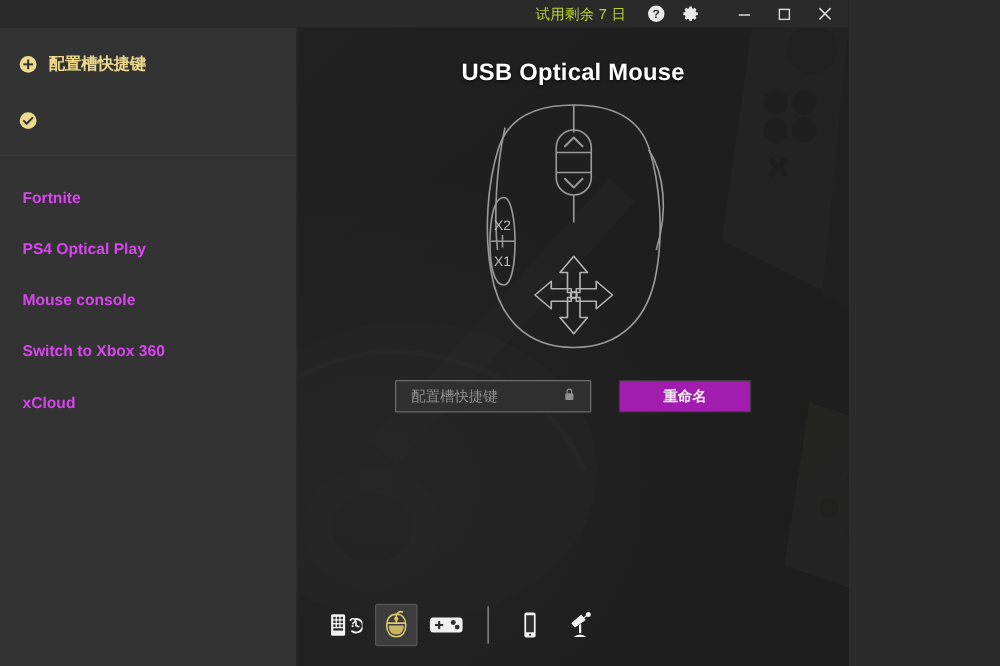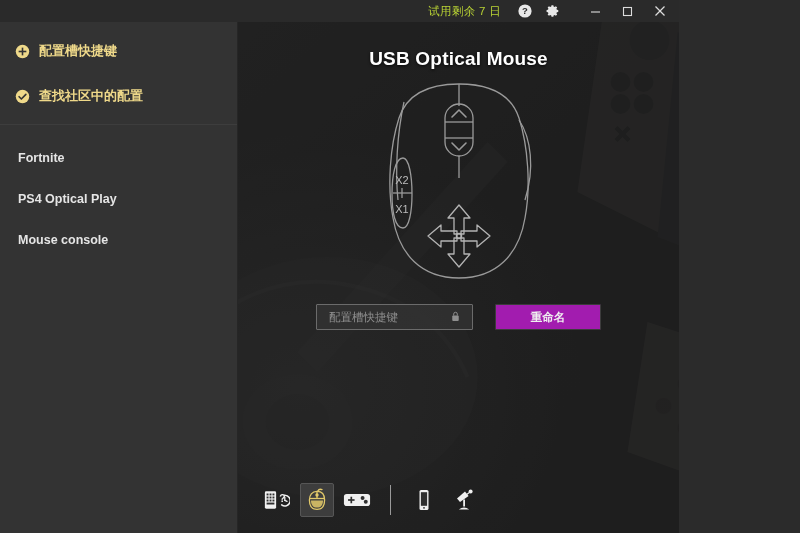--- a/index.html
+++ b/index.html
@@ -85,21 +85,21 @@
     height: 1px;
     background: #3d3d3d;
     margin: 4px 0 4px 0;
   }
   .profile-list { padding-top: 8px; }
   .profile-item {
     height: 41px;
     display: flex;
     align-items: center;
     padding-left: 18px;
-    color: #e5e5e5;
+    color: #d946ef;
     font-size: 12.5px;
     font-weight: bold;
   }
 
   
   .main {
     flex: 1;
     position: relative;
     overflow: hidden;
     background: #242424;
@@ -257,34 +257,39 @@
         <span>配置槽快捷键</span>
       </div>
 
       <div class="gold-item">
         <span class="gi-icon">
           <svg width="15" height="15" viewBox="0 0 16 16">
             <circle cx="8" cy="8" r="7.2" fill="#efd98a"></circle>
             <path d="M4.4 8.2l2.4 2.5 4.8-5" fill="none" stroke="#333333" stroke-width="1.7" stroke-linecap="round" stroke-linejoin="round"></path>
           </svg>
         </span>
-        <span>查找社区中的配置</span>
       </div>
 
       <div class="sidebar-divider"></div>
 
       <div class="profile-list">
         <div class="profile-item">
           <span>Fortnite</span>
         </div>
         <div class="profile-item">
           <span>PS4 Optical Play</span>
         </div>
         <div class="profile-item">
           <span>Mouse console</span>
+        </div>
+        <div class="profile-item">
+          <span>Switch to Xbox 360</span>
+        </div>
+        <div class="profile-item">
+          <span>xCloud</span>
         </div>
       </div>
     </div>
 
     <div class="main">
 
       <div class="bg-art">
         <svg viewBox="0 0 562 511" preserveAspectRatio="xMidYMid slice">
           <defs>
             <linearGradient id="bgg" x1="0" y1="0" x2="1" y2="1">

